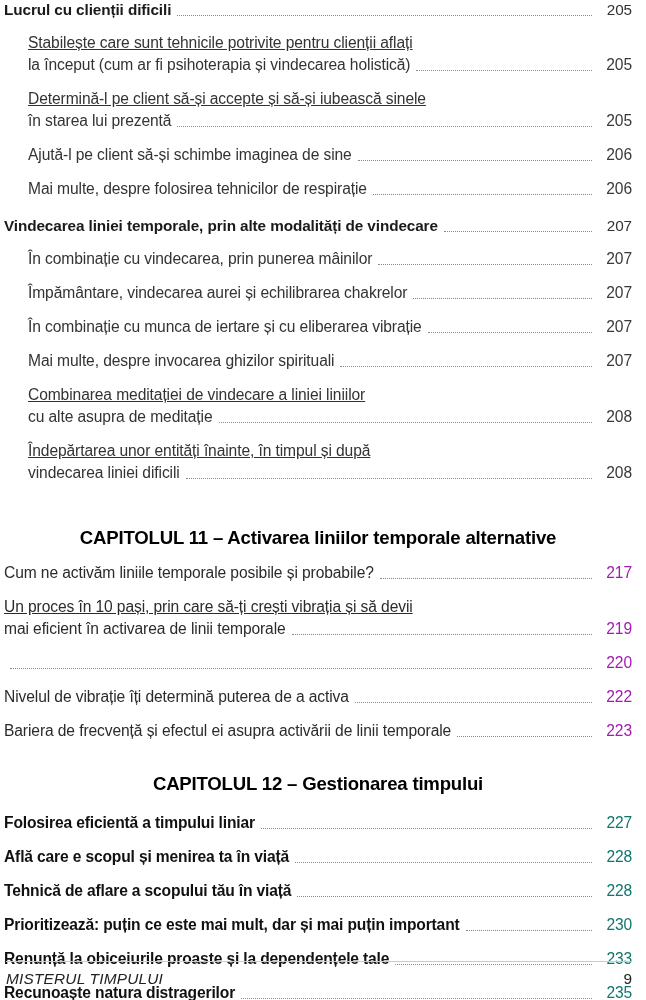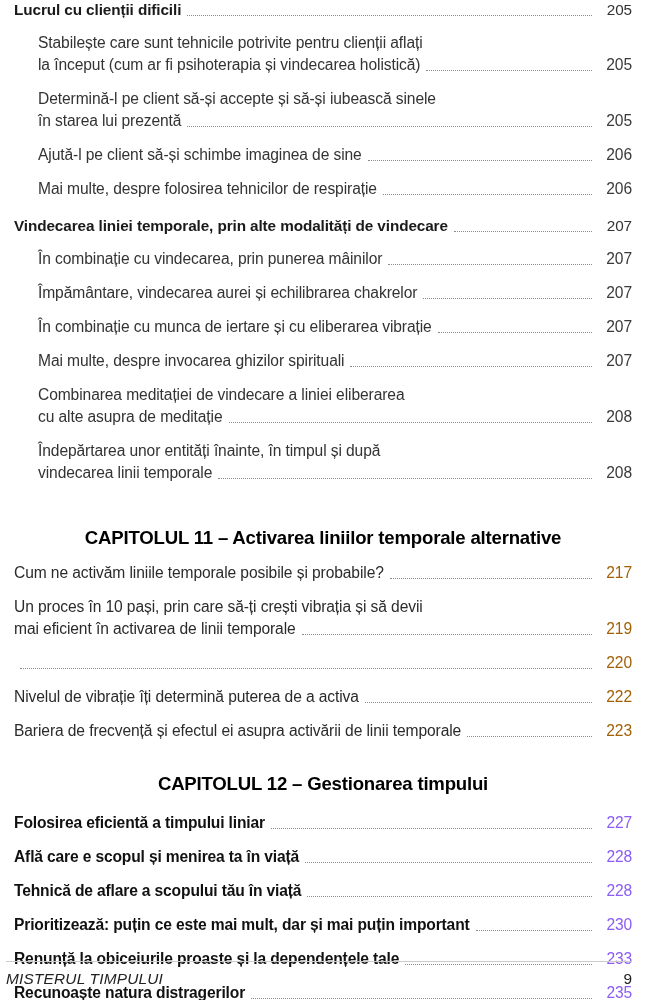--- a/index.html
+++ b/index.html
@@ -16,21 +16,21 @@
     overflow: hidden;
     -webkit-font-smoothing: antialiased;
   }
 
   .page {
     position: absolute;
     left: 0; top: 0;
     width: 646px;
     height: 1000px;
     box-sizing: border-box;
-    padding: 0 14px 0 14px;
+    padding: 0 14px 0 4px;
   }
 
   
   .toc-row {
     display: flex;
     align-items: flex-end;
     width: 100%;
     box-sizing: border-box;
   }
   .toc-label {
@@ -50,21 +50,21 @@
     position: absolute;
     left: 0; right: 0;
     bottom: 0.29em;
     height: 0;
     border-bottom: 1.6px dotted #8a8a8a;
   }
   .pagenum {
     flex: 0 0 auto;
     width: 36px;
     text-align: right;
-    color: #a16207;
+    color: #a21caf;
     font-weight: 400;
   }
 
   
   .entry-l1 {
     font-size: 15.3px;
     font-weight: bold;
     line-height: 20px;
     margin: 0;
     letter-spacing: -0.1px;
@@ -79,20 +79,21 @@
     color: #333333;
     margin-left: 24px;
     letter-spacing: -0.1px;
   }
   .entry-l2 .pagenum { color: #3a3a3a; font-size: 15.6px; }
 
   
   .entry-wrap .first-line {
     display: block;
     white-space: pre;
+    text-decoration: underline;
   }
 
   
   .chapter-heading {
     text-align: center;
     font-weight: bold;
     font-size: 18.6px;
     line-height: 24px;
     letter-spacing: -0.2px;
     color: #000000;
@@ -108,21 +109,21 @@
   }
   .entry-ch .pagenum { font-size: 15.6px; }
 
   .entry-ch-bold {
     font-size: 15.6px;
     font-weight: bold;
     line-height: 22px;
     color: #111111;
     letter-spacing: -0.15px;
   }
-  .entry-ch-bold .pagenum { font-weight: normal; color: #8b5cf6; font-size: 15.6px; }
+  .entry-ch-bold .pagenum { font-weight: normal; color: #0f766e; font-size: 15.6px; }
 
   
   .gap-sm  { height: 12px; }
   .gap-md  { height: 16px; }
   .gap-lg  { height: 30px; }
   .gap-xl  { height: 42px; }
 
   
   .footer {
     position: absolute;
@@ -231,32 +232,32 @@
       <div class="gap gap-sm"></div>
       <div class="entry-l2">
         <div class="toc-row">
           <span class="toc-label">Mai multe, despre invocarea ghizilor spirituali</span>
           <span class="leader"></span>
           <span class="pagenum">207</span>
         </div>
       </div>
       <div class="gap gap-sm"></div>
       <div class="entry-l2 entry-wrap">
-        <span class="first-line">Combinarea meditației de vindecare a liniei eliberarea</span>
+        <span class="first-line">Combinarea meditației de vindecare a liniei liniilor</span>
         <div class="toc-row">
           <span class="toc-label">cu alte asupra de meditație</span>
           <span class="leader"></span>
           <span class="pagenum">208</span>
         </div>
       </div>
       <div class="gap gap-sm"></div>
       <div class="entry-l2 entry-wrap">
         <span class="first-line">Îndepărtarea unor entități înainte, în timpul și după</span>
         <div class="toc-row">
-          <span class="toc-label">vindecarea linii temporale</span>
+          <span class="toc-label">vindecarea liniei dificili</span>
           <span class="leader"></span>
           <span class="pagenum">208</span>
         </div>
       </div>
       <div class="gap gap-xl"></div>
       <div class="chapter-heading">CAPITOLUL 11 – Activarea liniilor temporale alternative</div>
       <div class="gap gap-sm"></div>
       <div class="entry-ch">
         <div class="toc-row">
           <span class="toc-label">Cum ne activăm liniile temporale posibile și probabile?</span>

